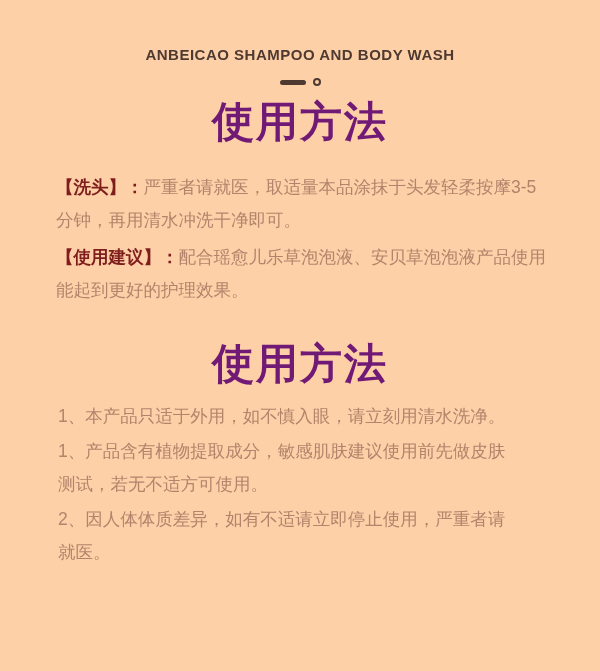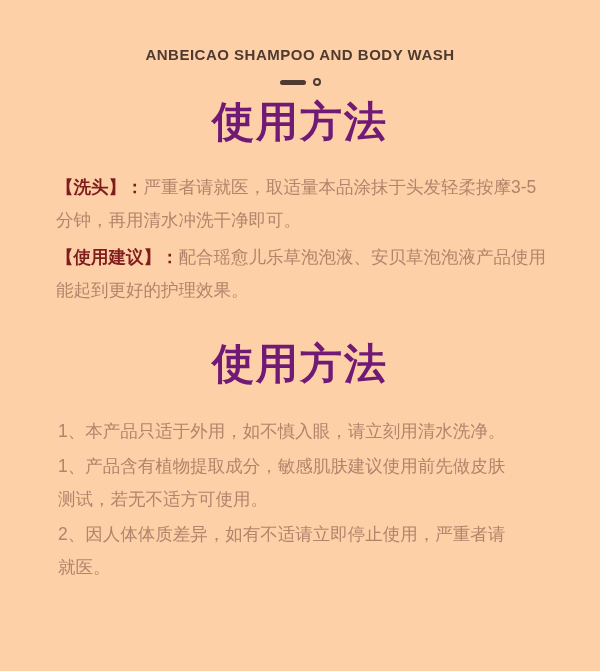--- a/index.html
+++ b/index.html
@@ -66,21 +66,21 @@
     text-align: left;
   }
   .paragraph-label {
     font-weight: 700;
     color: #7f1d1d;
   }
   .notice-title {
     margin-top: 34px;
   }
   .notice-list {
-    margin-top: 28px;
+    margin-top: 13px;
     padding: 0 83px 0 58px;
     list-style: none;
   }
   .notice-item {
     font-size: 17.5px;
     line-height: 33px;
     color: #b3846b;
     margin-bottom: 2px;
   }
 </style>

